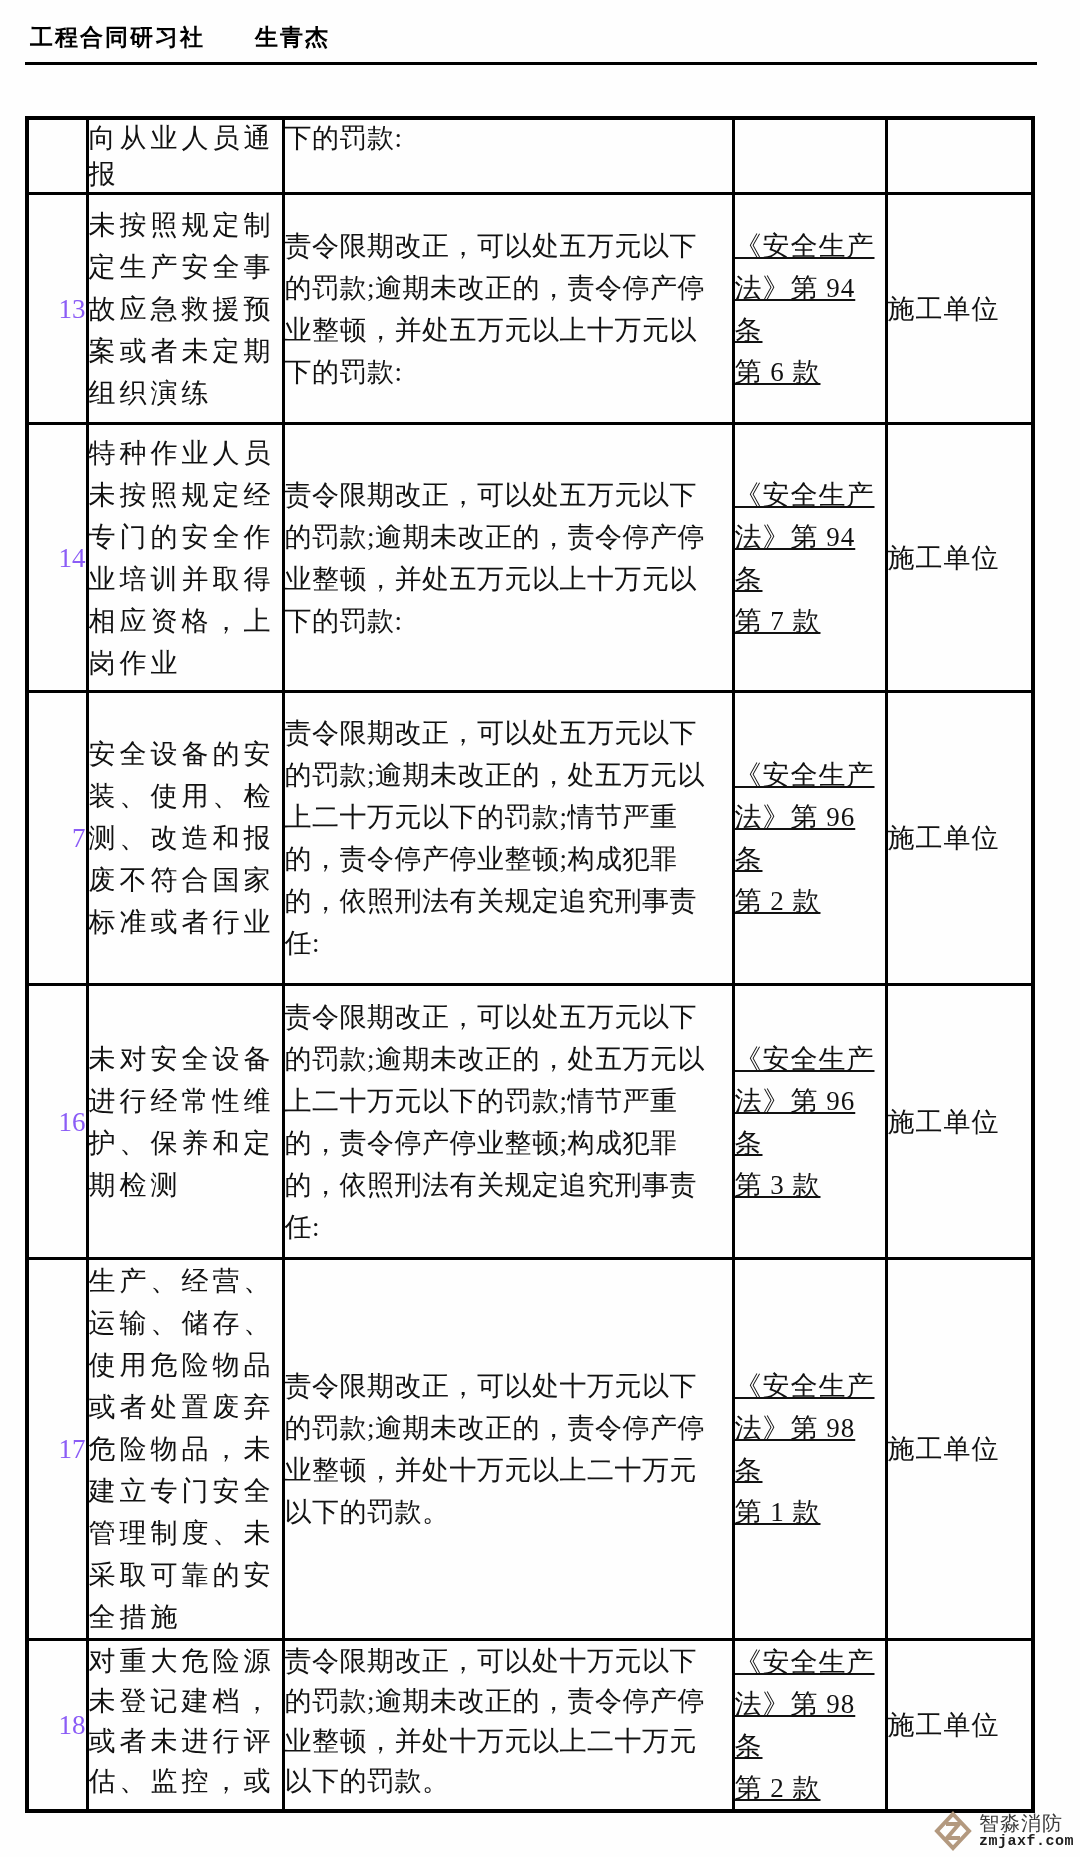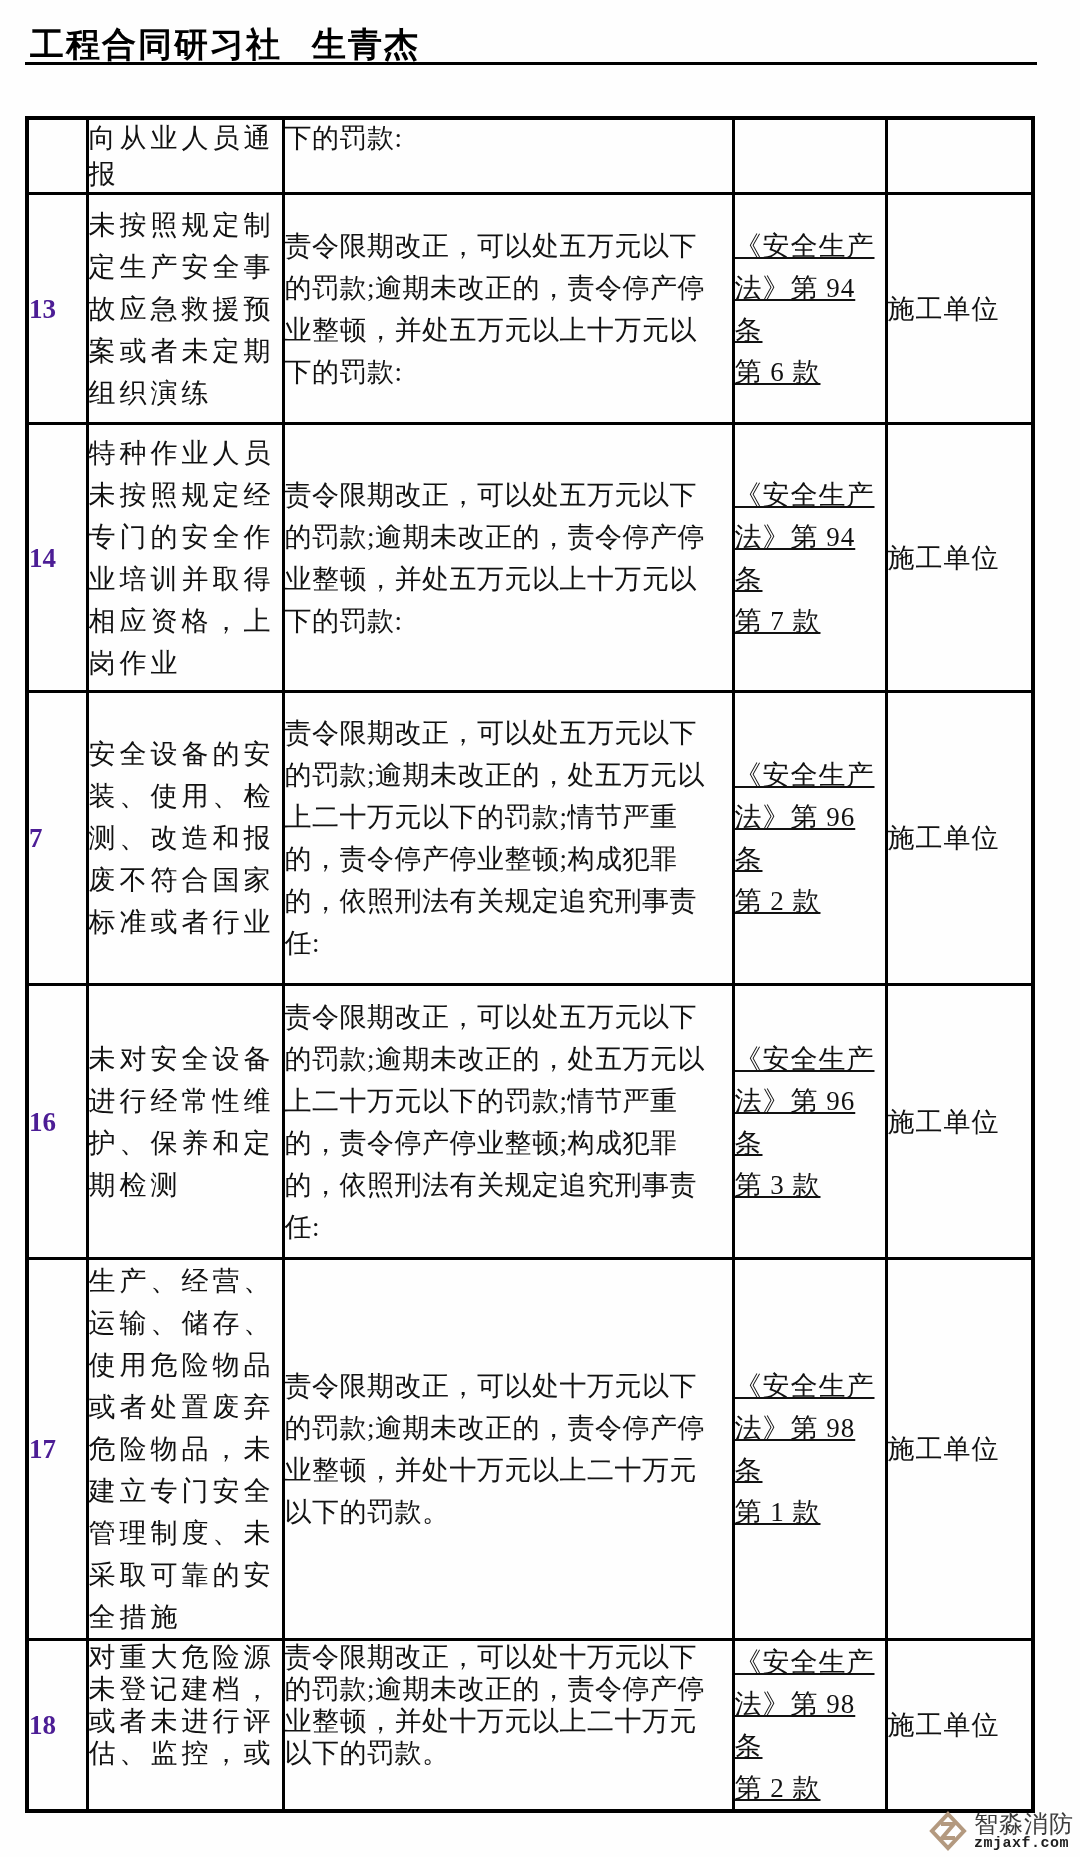--- a/index.html
+++ b/index.html
@@ -2,22 +2,22 @@
 <html><head>
 <meta charset="utf-8">
 <style>
   html,body{margin:0;padding:0;}
   body{
     width:1080px;height:1857px;position:relative;background:#fefefe;
     font-family:"Liberation Serif","DejaVu Serif",serif;color:#121212;
     overflow:hidden;
   }
   .header{
-    position:absolute;left:30px;top:22px;display:flex;gap:30px;
-    font-size:34px;font-weight:bold;color:#000;letter-spacing:2px;justify-content:center;
+    position:absolute;left:30px;top:22px;display:flex;gap:50px;
+    font-size:23px;font-weight:bold;color:#000;letter-spacing:2px;justify-content:center;
   }
   .header-rule{
     position:absolute;left:25px;top:62px;width:1012px;height:3px;background:#000;
   }
   table.law-table{
     position:absolute;left:25px;top:116px;width:1006px;
     border-collapse:collapse;table-layout:fixed;
     border:4px solid #000;
   }
   table.law-table td{
@@ -30,36 +30,36 @@
     padding:0;
   }
   
   tr.r0{height:72px}
   tr.r1{height:230px}
   tr.r2{height:268px}
   tr.r3{height:293px}
   tr.r4{height:274px}
   tr.r5{height:380px}
   tr.r6{height:163px}
-  td.c-no{ text-align:left;font-size:26px;color:#4c1d95;letter-spacing:0;font-weight:bold; }
+  td.c-no{ text-align:right;font-size:26px;color:#8b5cf6;letter-spacing:0; }
   td.c-vio{ padding:0 2px 0 4px;letter-spacing:4px; }
   td.c-pen{ padding:0 4px 0 6px;letter-spacing:0.5px;margin-top:8px; }
   td.c-bas{ padding:0 2px 0 5px;font-size:25px;letter-spacing:1px;text-decoration:underline; }
   td.c-unit{ padding:0 2px 0 2px;letter-spacing:1px; }
   .va-top{ vertical-align:top !important; }
   tr.r0 td{ line-height:36px; }
-  tr.r6 td.va-top{ line-height:32px; }
+  tr.r6 td.va-top{ line-height:40px; }
   .watermark{
     position:absolute;right:6px;bottom:5px;
     display:flex;align-items:center;gap:6px;
   }
   .wm-text{display:flex;flex-direction:column;line-height:1.05;}
   .wm-name{
     font-family:"Liberation Sans","DejaVu Sans",sans-serif;
-    font-size:24px;color:#3b3b3b;letter-spacing:1px;text-align:right;
+    font-size:20px;color:#3b3b3b;letter-spacing:1px;
   }
   .wm-url{
     font-family:Liberation Mono, monospace;
     font-size:15px;font-weight:bold;color:#1e1e1e;letter-spacing:0.5px;
   }
 </style>
 </head>
 <body>
 
 <div class="header">

